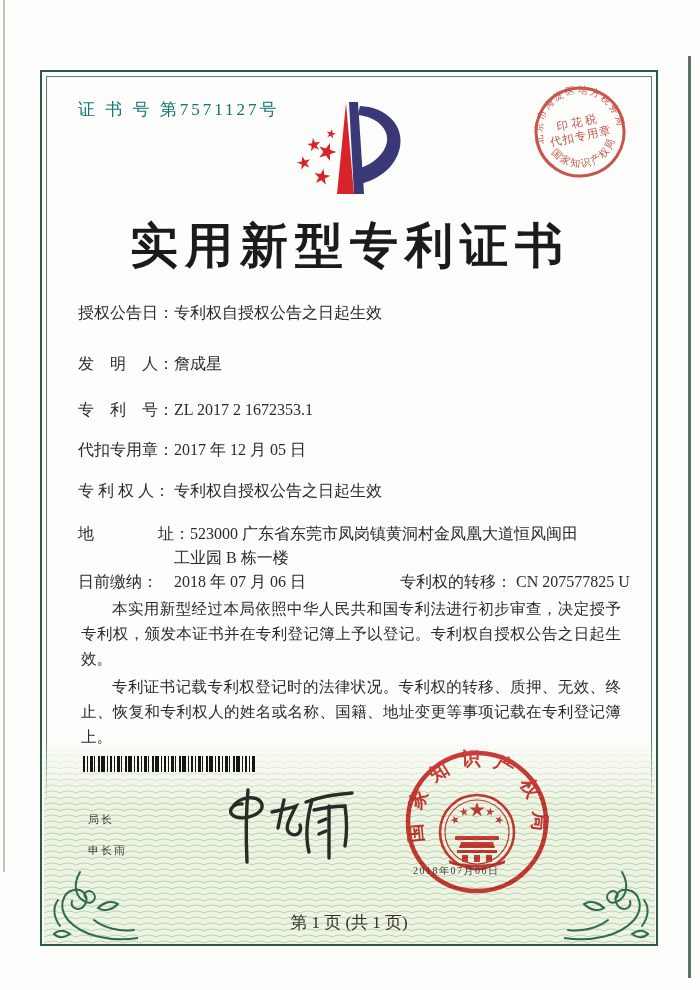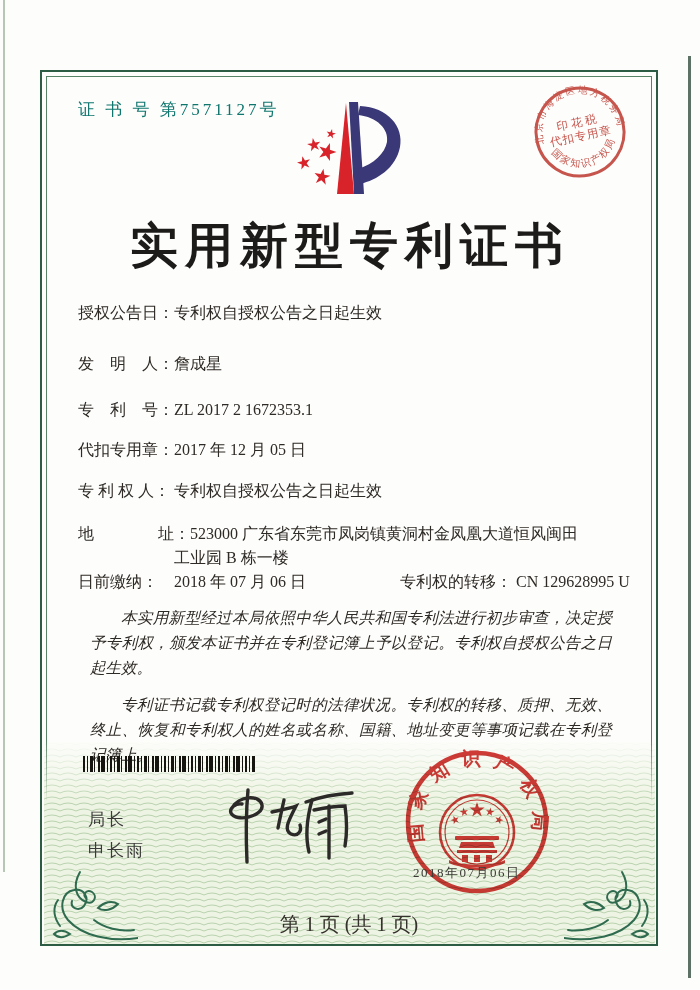--- a/index.html
+++ b/index.html
@@ -23,33 +23,33 @@
     background:#eef4e3;
     -webkit-mask-image:linear-gradient(180deg,transparent 0,#000 62px);
     mask-image:linear-gradient(180deg,transparent 0,#000 62px);
     z-index:1;
   }
   .cert-no{left:78px;top:98px;font-size:17px;letter-spacing:3px;color:#0f766e;z-index:3;}
   .title{left:40px;top:214px;width:620px;text-align:center;font-size:48px;font-weight:600;letter-spacing:7px;color:#1d1b19;z-index:3;}
   .fieldrow{left:78px;width:560px;font-size:16px;color:#2e2a26;z-index:3;white-space:nowrap;}
   .fieldrow .lbl{display:inline-block;min-width:96px;}
   .body-text{left:78px;top:593px;width:546px;font-size:15.5px;line-height:25px;text-align:justify;color:#2e2a26;z-index:3;}
-  .body-text p{margin:12px;text-indent:2em;font-style:italic;}
+  .body-text p{margin:3px;text-indent:2em;}
   .barcode{left:83px;top:756px;width:172px;height:16px;z-index:3;
     background:repeating-linear-gradient(90deg,
       #16140f 0 2px,transparent 2px 4px,#16140f 4px 5px,transparent 5px 7px,
       #16140f 7px 10px,transparent 10px 11px,#16140f 11px 12px,transparent 12px 15px,
       #16140f 15px 17px,transparent 17px 18px,#16140f 18px 22px,transparent 22px 24px,
       #16140f 24px 25px,transparent 25px 27px);}
   .officer{left:88px;top:804px;z-index:3;font-family:"Liberation Sans","DejaVu Sans",sans-serif;
-    font-size:17px;color:#3a3a3a;line-height:31px;letter-spacing:2px;}
+    font-size:11px;color:#3a3a3a;line-height:31px;letter-spacing:2px;}
   .signature{left:200px;top:778px;z-index:3;}
   .seal{left:403px;top:748px;z-index:3;mix-blend-mode:multiply;opacity:.92;}
-  .seal-date{left:413px;top:864px;z-index:4;font-size:13px;letter-spacing:1.5px;color:#3c3a37;z-index:4;}
-  .footer{left:40px;top:911px;width:618px;text-align:center;font-size:20px;color:#34302b;z-index:3;}
+  .seal-date{left:413px;top:864px;z-index:4;font-size:10px;letter-spacing:1.5px;color:#3c3a37;z-index:4;}
+  .footer{left:40px;top:911px;width:618px;text-align:center;font-size:17px;color:#34302b;z-index:3;}
   .tax-stamp{left:532px;top:84px;z-index:2;transform:rotate(-12deg);mix-blend-mode:multiply;opacity:.9;}
   .logo{left:280px;top:94px;z-index:3;}
   .flourish-l{left:46px;top:864px;z-index:2;}
   .flourish-r{left:564px;top:864px;z-index:2;transform:scaleX(-1);}
 </style>
 </head>
 <body>
 
 <div class="abs edge-left"></div>
 <div class="abs edge-right"></div>
@@ -160,21 +160,21 @@
 <div class="abs fieldrow" style="top:524px">
   <span class="lbl">地　　　　址：</span><span>523000 广东省东莞市凤岗镇黄洞村金凤凰大道恒风闽田</span>
 </div>
 <div class="abs fieldrow" style="top:548px;left:174px">
   <span>工业园 B 栋一楼</span>
 </div>
 <div class="abs fieldrow" style="top:572px">
   <span class="lbl">日前缴纳：</span><span>2018 年 07 月 06 日</span>
 </div>
 <div class="abs fieldrow" style="top:572px;left:400px">
-  <span>专利权的转移：</span> <span>CN 129628995 U</span>
+  <span>专利权的转移：</span> <span>CN 207577825 U</span>
 </div>
 
 <div class="abs body-text">
   <p>本实用新型经过本局依照中华人民共和国专利法进行初步审查，决定授予专利权，颁发本证书并在专利登记簿上予以登记。专利权自授权公告之日起生效。</p>
   <p>专利证书记载专利权登记时的法律状况。专利权的转移、质押、无效、终止、恢复和专利权人的姓名或名称、国籍、地址变更等事项记载在专利登记簿上。</p>
 </div>
 
 <div class="abs barcode"></div>
 
 <div class="abs officer">

